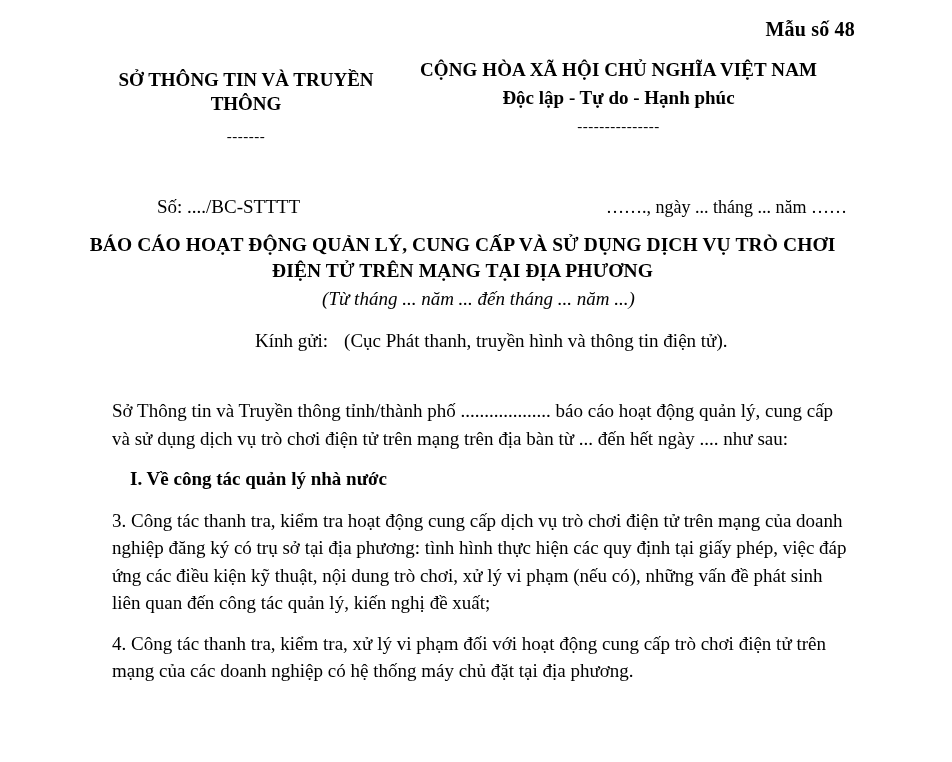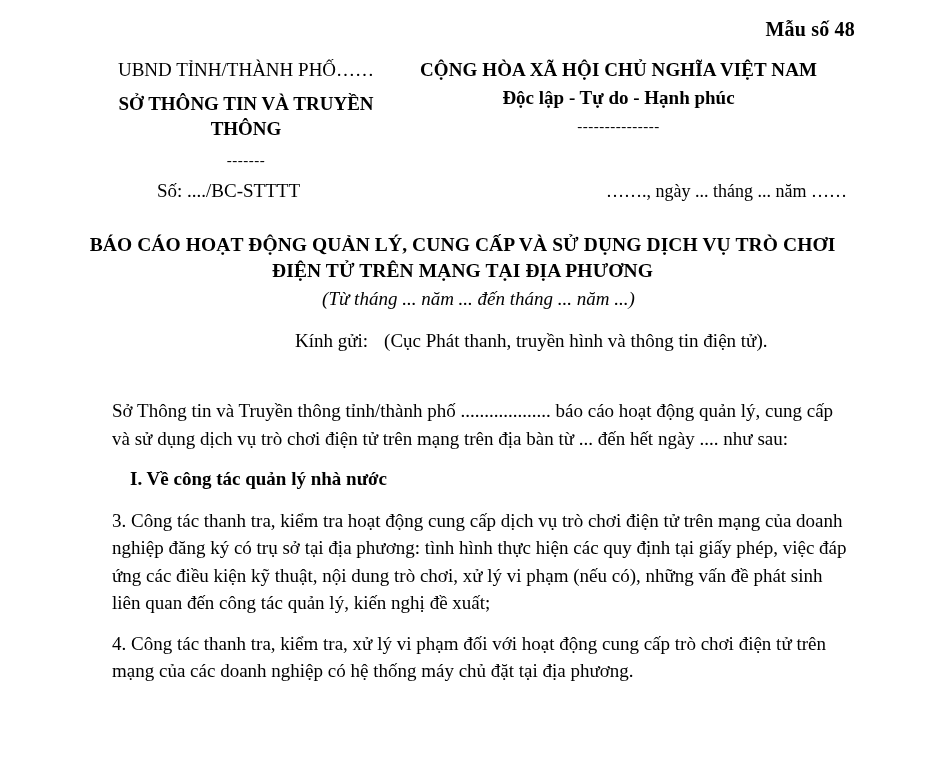--- a/index.html
+++ b/index.html
@@ -88,21 +88,21 @@
     line-height: 1;
     letter-spacing: 0.5px;
     white-space: nowrap;
   }
   .rule-short { margin-top: 12px; }
   .rule-long  { margin-top: 9px; }
 
   
   .ref-row {
     position: absolute;
-    top: 180px;
+    top: 196px;
     left: 112px;
     width: 735px;
     display: flex;
     align-items: baseline;
     justify-content: space-between;
     text-align: right;
   }
   .ref-no {
     font-size: 19px;
     padding-left: 45px;
@@ -141,21 +141,20 @@
     top: 328px;
     left: 255px;
     display: flex;
     align-items: flex-start;
     font-size: 19px;
     line-height: 1.42;
   }
   .recipient .label {
     white-space: nowrap;
     padding-right: 16px;
-    margin-left: 40px;
   }
   .recipient .lines span {
     display: block;
     white-space: nowrap;
   }
 
   
   .body {
     position: absolute;
     top: 397px;
@@ -180,21 +179,20 @@
 </head>
 <body>
 
 <div class="page">
 
   <div class="form-no">Mẫu số 48</div>
 
   <div class="masthead">
 
     <div class="mast-left">
-      <span class="org-top">UBND TỈNH/THÀNH PHỐ……</span>
       <span class="org-main">SỞ THÔNG TIN VÀ TRUYỀN THÔNG</span>
       <span class="rule rule-short">-------</span>
     </div>
 
     <div class="mast-right">
       <span class="nation">CỘNG HÒA XÃ HỘI CHỦ NGHĨA VIỆT NAM</span>
       <span class="motto">Độc lập - Tự do - Hạnh phúc</span>
       <span class="rule rule-long">---------------</span>
     </div>
 

